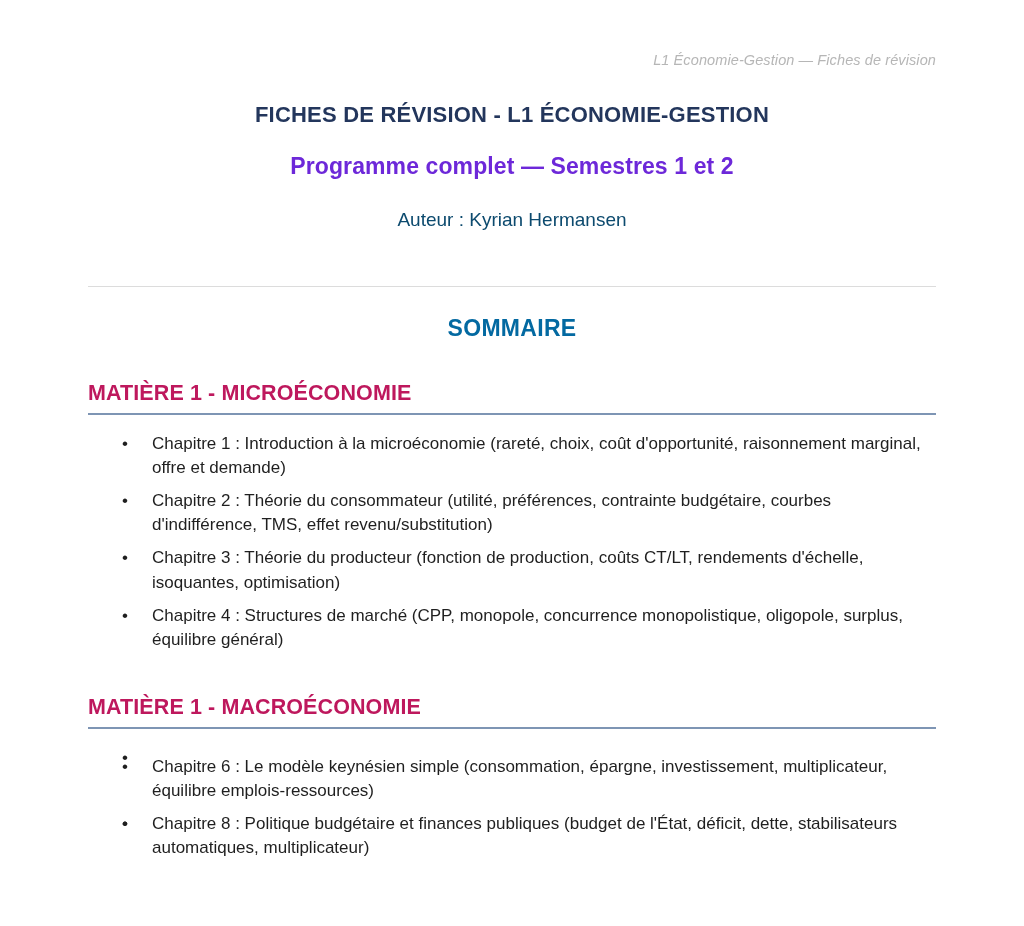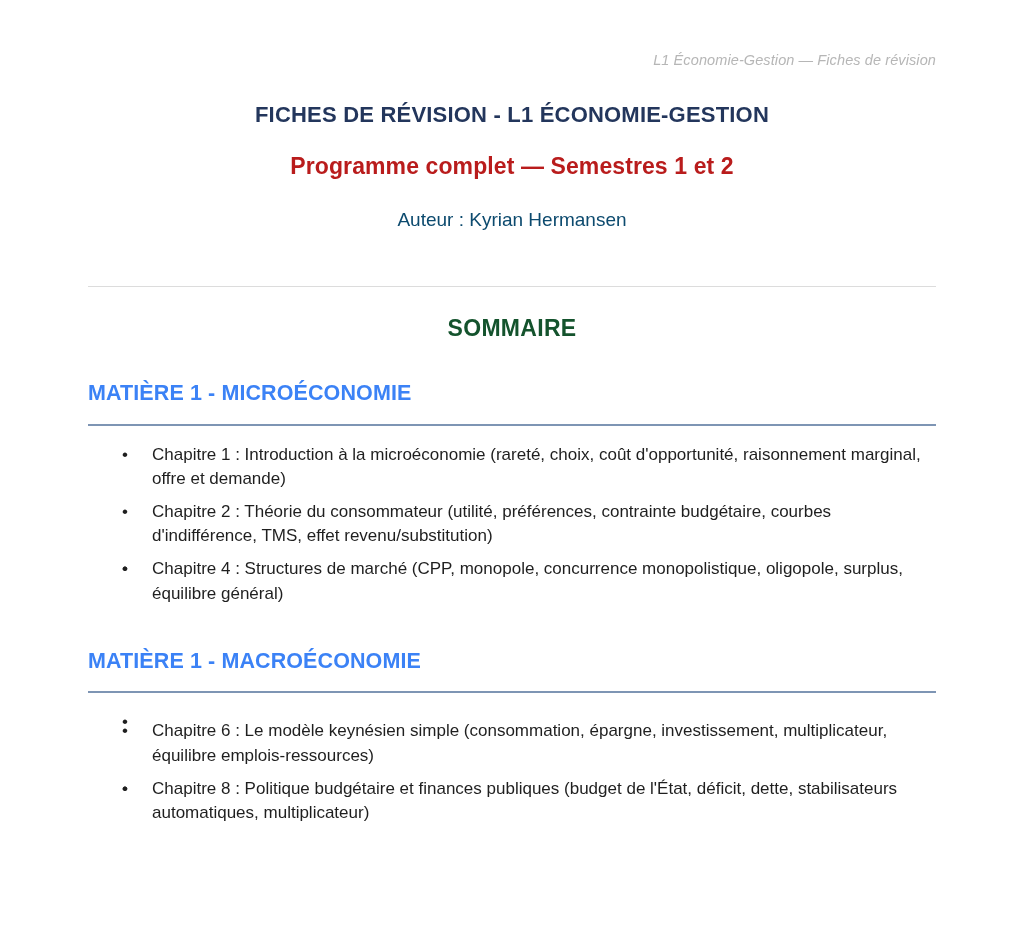--- a/index.html
+++ b/index.html
@@ -48,21 +48,21 @@
     font-weight: bold;
     color: #23365c;
     letter-spacing: 0.2px;
     line-height: 1.25;
   }
   .doc-subtitle {
     margin: 0;
     padding-top: 23px;
     font-size: 23px;
     font-weight: bold;
-    color: #b91c1c;
+    color: #6d28d9;
     letter-spacing: 0.1px;
     line-height: 1.25;
   }
   .doc-author {
     margin: 0;
     padding-top: 27px;
     font-size: 19px;
     font-weight: normal;
     color: #0c4a6e;
     line-height: 1.3;
@@ -77,40 +77,40 @@
     height: 0;
   }
 
   
   .sommaire-title {
     margin: 0;
     padding-top: 27px;
     text-align: center;
     font-size: 23px;
     font-weight: bold;
-    color: #14532d;
+    color: #0369a1;
     letter-spacing: 0.3px;
     line-height: 1.25;
   }
 
   
   .section {
     margin-top: 38px;
   }
   .section + .section {
     margin-top: 43px;
   }
   .section-heading {
     margin: 0;
     font-size: 21.5px;
     font-weight: bold;
-    color: #3b82f6;
+    color: #be185d;
     letter-spacing: 0.1px;
     line-height: 1.2;
-    padding-bottom: 17px;
+    padding-bottom: 6px;
     border-bottom: 2.5px solid #7e95b4;
   }
 
   
   .chapter-list {
     list-style: none;
     margin: 0;
     padding: 0;
     padding-top: 17px;
   }
@@ -150,21 +150,21 @@
   <hr class="divider">
 
   <h2 class="sommaire-title">SOMMAIRE</h2>
 
   <div id="sections-container">
       <section class="section">
         <h3 class="section-heading">MATIÈRE 1 - MICROÉCONOMIE</h3>
         <ul class="chapter-list">
           <li class="chapter-item"><span class="bullet">•</span><span class="chapter-text">Chapitre 1 : Introduction à la microéconomie (rareté, choix, coût d'opportunité, raisonnement marginal, offre et demande)</span></li>
           <li class="chapter-item"><span class="bullet">•</span><span class="chapter-text">Chapitre 2 : Théorie du consommateur (utilité, préférences, contrainte budgétaire, courbes d'indifférence, TMS, effet revenu/substitution)</span></li>
-          <li class="chapter-item"><span class="bullet">•</span></li>
+          <li class="chapter-item"><span class="bullet">•</span><span class="chapter-text">Chapitre 3 : Théorie du producteur (fonction de production, coûts CT/LT, rendements d'échelle, isoquantes, optimisation)</span></li>
           <li class="chapter-item"><span class="bullet">•</span><span class="chapter-text">Chapitre 4 : Structures de marché (CPP, monopole, concurrence monopolistique, oligopole, surplus, équilibre général)</span></li>
         </ul>
       </section>
       <section class="section">
         <h3 class="section-heading">MATIÈRE 1 - MACROÉCONOMIE</h3>
         <ul class="chapter-list">
           <li class="chapter-item"><span class="bullet">•</span></li>
           <li class="chapter-item"><span class="bullet">•</span><span class="chapter-text">Chapitre 6 : Le modèle keynésien simple (consommation, épargne, investissement, multiplicateur, équilibre emplois-ressources)</span></li>
           <li class="chapter-item"><span class="bullet">•</span></li>
           <li class="chapter-item"><span class="bullet">•</span><span class="chapter-text">Chapitre 8 : Politique budgétaire et finances publiques (budget de l'État, déficit, dette, stabilisateurs automatiques, multiplicateur)</span></li>

